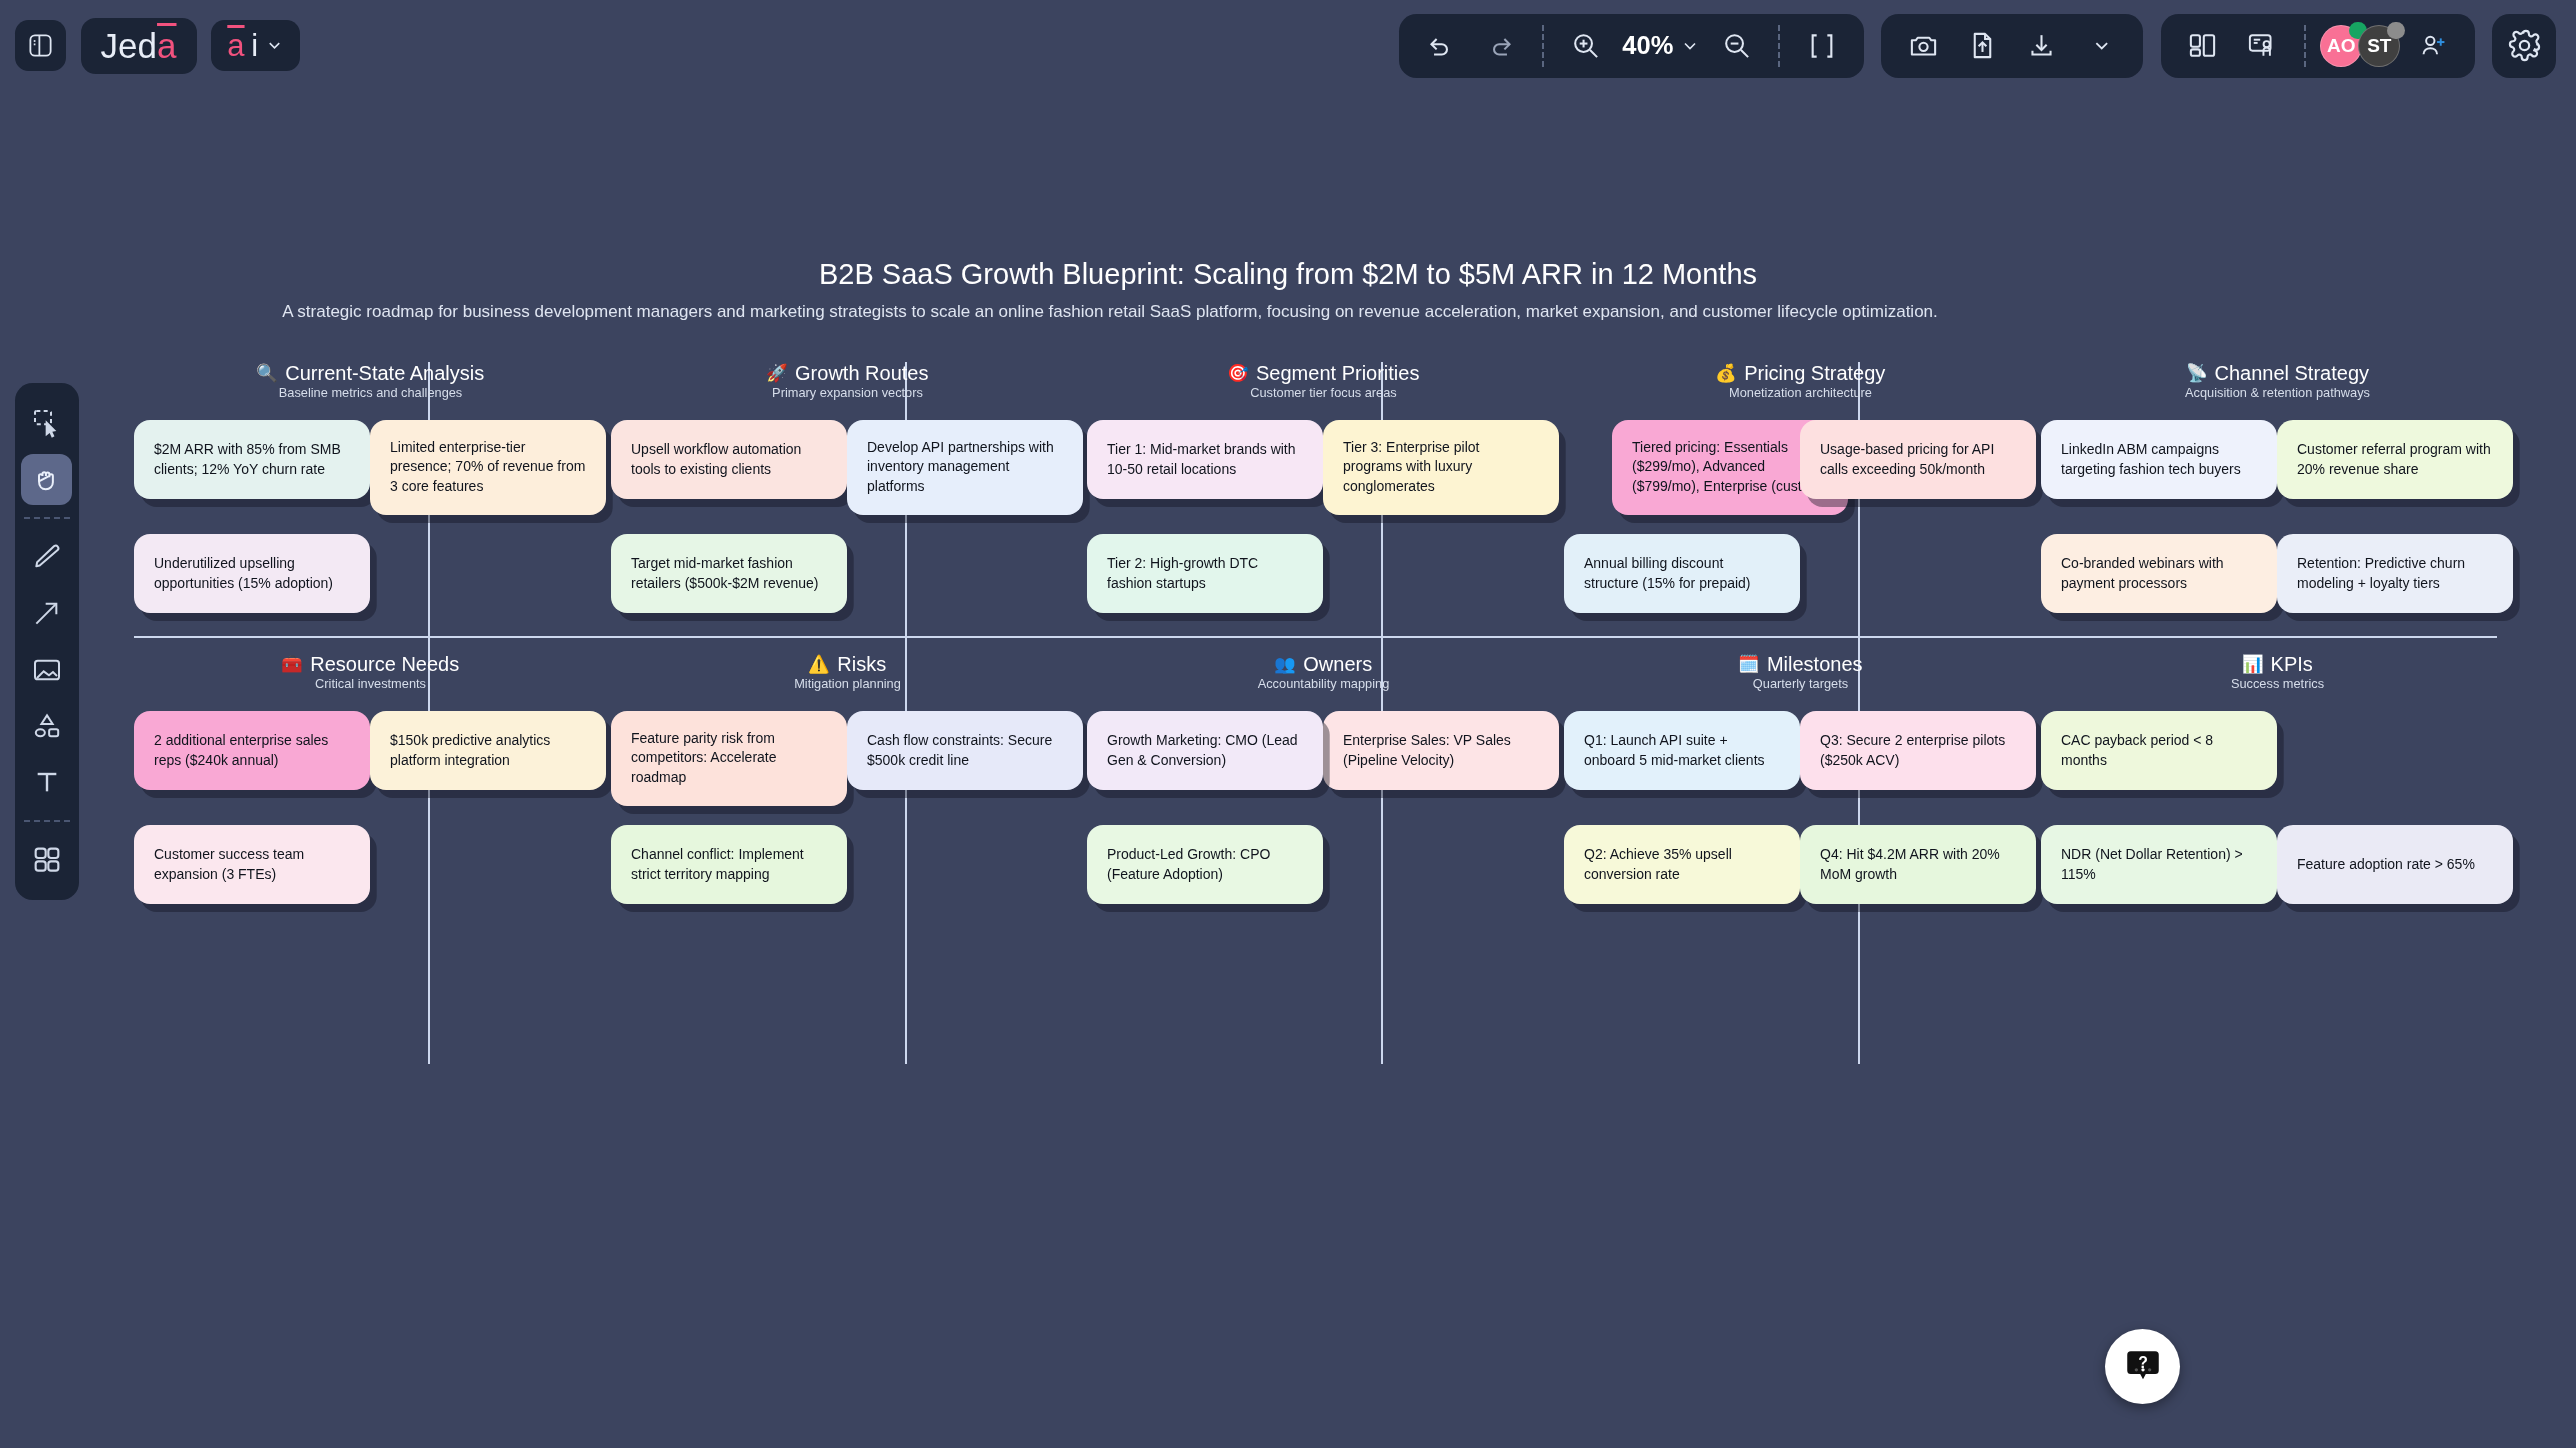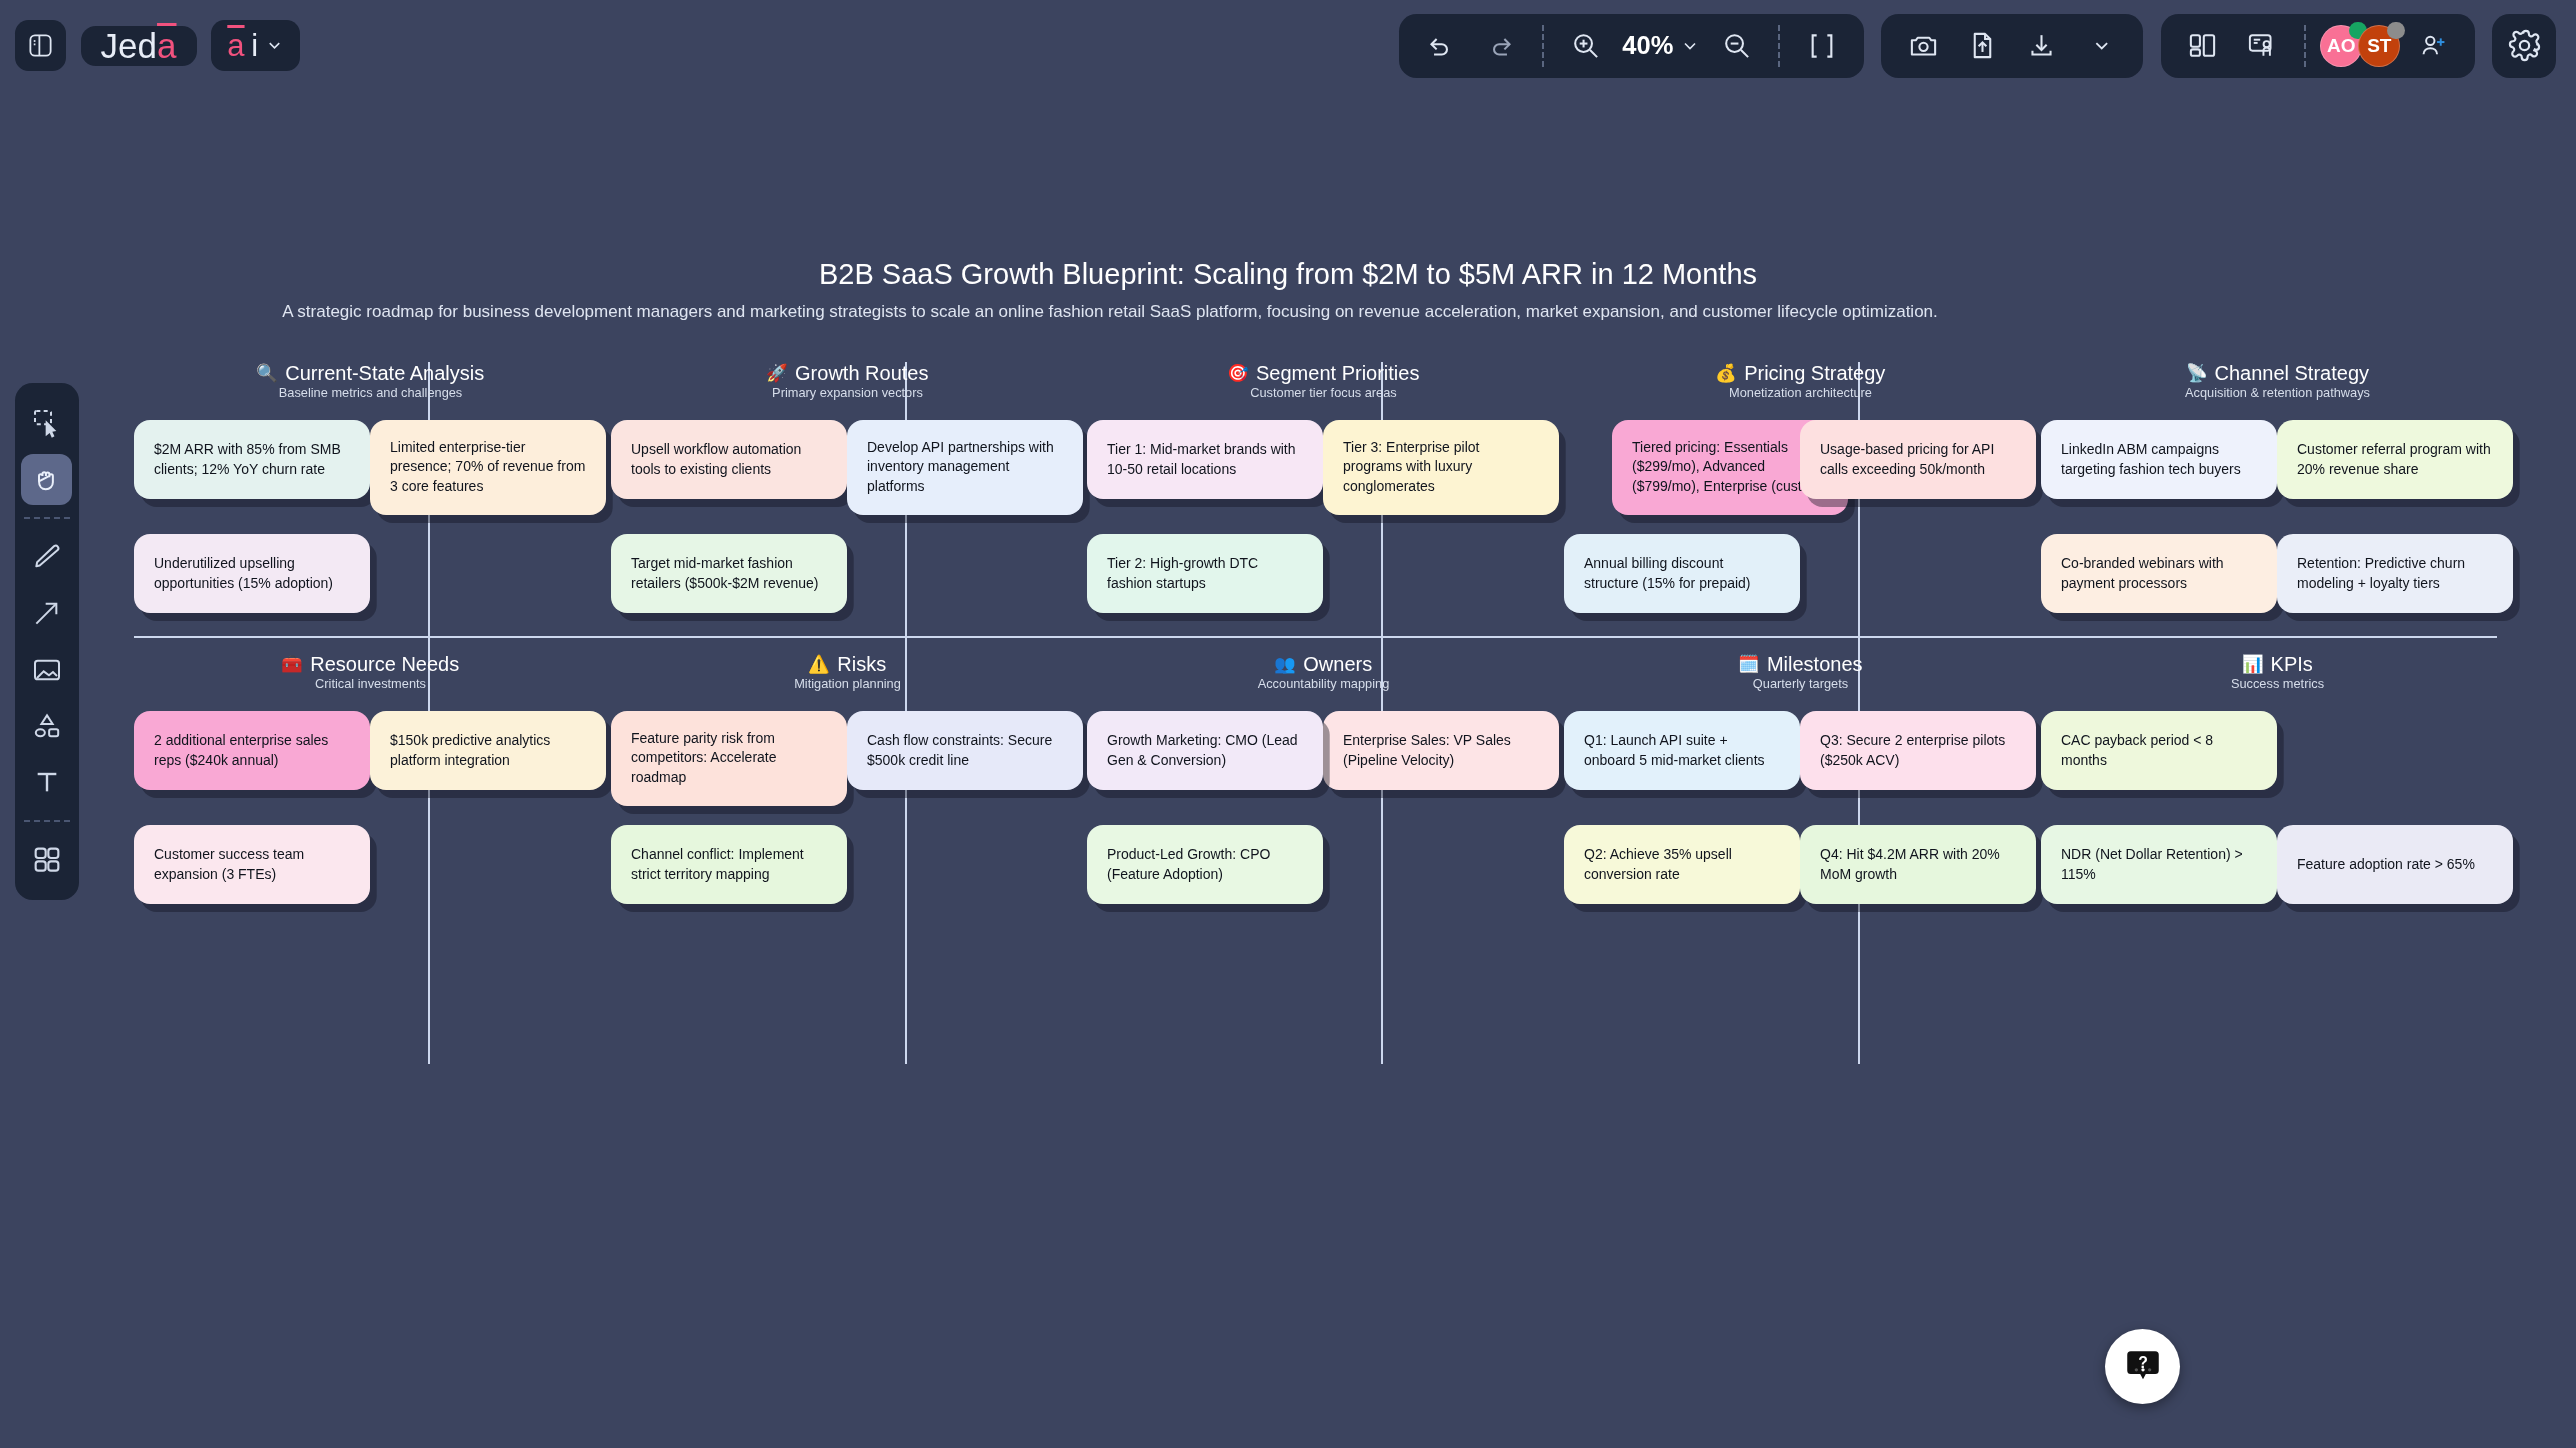--- a/index.html
+++ b/index.html
@@ -14,21 +14,21 @@
   .topbar {
     position: absolute; top: 0; left: 0; width: 2576px; height: 91px;
     display: flex; align-items: center;
   }
   .tb-left { display: flex; align-items: center; gap: 14.8px; margin-left: 14.8px; }
   .icon-btn-sq {
     width: 51px; height: 51px; border-radius: 13.4px;
     background: #1b2436; display: flex; align-items: center; justify-content: center;
   }
   .logo-pill {
-    height: 40px; border-radius: 14.8px; background: #1b2436;
+    height: 56px; border-radius: 14.8px; background: #1b2436;
     display: flex; align-items: center; padding: 0 20px;
     font-size: 35px; font-weight: 500; color: #e8edf7; letter-spacing: 0px;
   }
   .logo-pill .accent { color: #f2527e; }
   .ai-pill {
     height: 51px; border-radius: 13.4px; background: #1b2436;
     display: flex; align-items: center; gap: 6.7px; padding: 0 16px;
     font-size: 31px; color: #e8edf7;
   }
   .ai-pill .accent { color: #f2527e; }
@@ -239,21 +239,21 @@
             <line x1="6" y1="10" x2="9" y2="10"></line>
             <circle cx="16" cy="11" r="2.4"></circle>
             <path d="M13.5 20v-4a2.5 2.5 0 0 1 5 0v4"></path>
           </svg>
       </div>
       <div class="vdash"></div>
       <div class="avatar" style="background:#f97095">
         <span>AO</span>
         <span class="dot" style="background:#17a562"></span>
       </div>
-      <div class="avatar" style="background:#c2410c; margin-left:-9.4px">
+      <div class="avatar" style="background:#404040; margin-left:-9.4px">
         <span>ST</span>
         <span class="dot" style="background:#8c8c8c"></span>
       </div>
       <div class="tb-icon">
         <svg width="29.5" height="29.5" viewBox="0 0 24 24" fill="none" stroke="#dfe6f2" stroke-width="1.6">
             <circle cx="10" cy="8" r="3.4"></circle>
             <path d="M4.5 19c0-3.2 2.5-5 5.5-5s5.5 1.8 5.5 5"></path>
             <line x1="18.5" y1="6" x2="18.5" y2="12" stroke="#2f8fe0"></line>
             <line x1="15.5" y1="9" x2="21.5" y2="9" stroke="#2f8fe0"></line>
           </svg>

